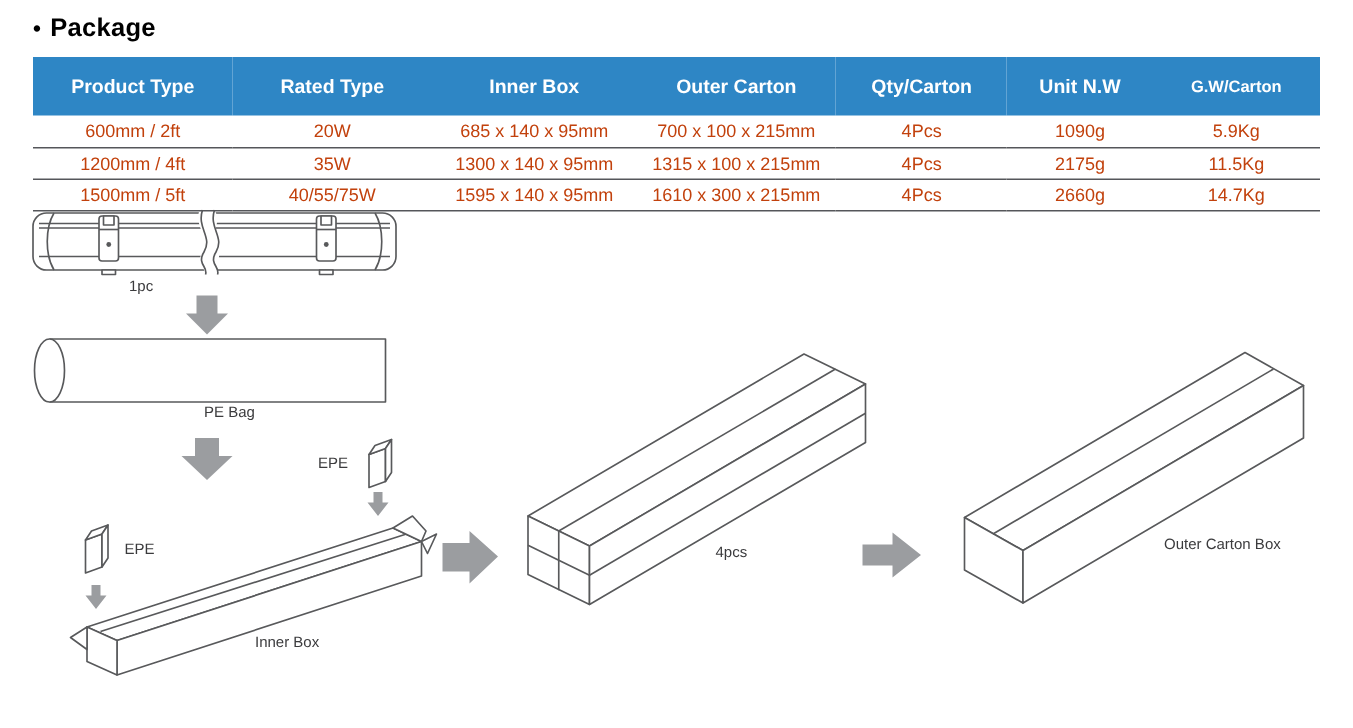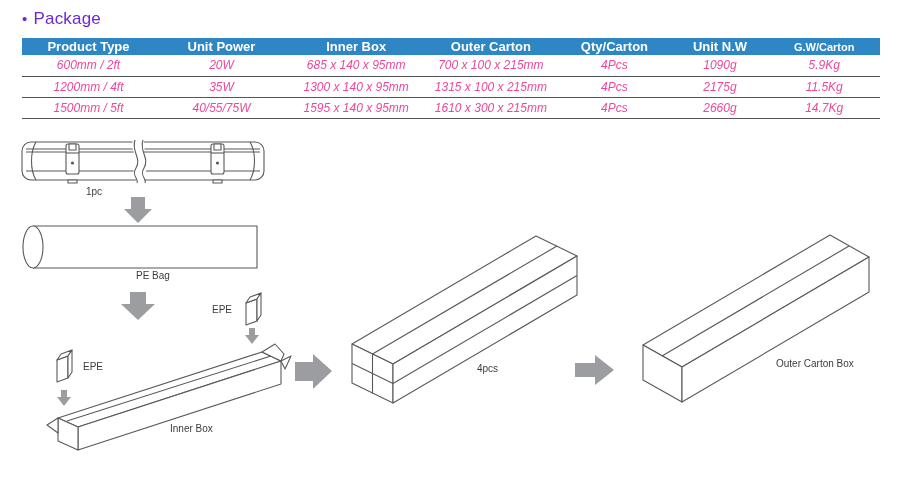--- a/index.html
+++ b/index.html
@@ -1,31 +1,31 @@
 <!DOCTYPE html>
 <html><head>
 <meta charset="utf-8">
 <style>
   * { margin:0; padding:0; box-sizing:border-box; }
   body { background:#ffffff; font-family:"Liberation Sans", sans-serif; }
   .page { position:relative; width:902px; height:485px; background:#ffffff; overflow:hidden; }
 
   
-  .title { position:absolute; left:22px; top:9px; font-size:17px; font-weight:normal;
-           color:#6d28d9; letter-spacing:0.2px; }
+  .title { position:absolute; left:22px; top:9px; font-size:17px; font-weight:bold;
+           color:#000000; letter-spacing:0.2px; }
   .title .bullet { margin-right:6px; font-size:15px; }
 
   
   table.spec { position:absolute; left:22px; top:38px; width:858px;
                border-collapse:collapse; table-layout:fixed; }
   table.spec th { background:#2e86c5; color:#ffffff; font-weight:bold; font-size:13px;
-                  height:17px; text-align:center; vertical-align:middle; padding:0 2px; }
+                  height:39px; text-align:center; vertical-align:middle; padding:0 2px; }
   table.spec th.small { font-size:11px; }
-  table.spec td { font-size:12px; color:#ec4899; height:21px; text-align:center;
-                  vertical-align:middle; border-bottom:1px solid #55565a; padding:0 2px;font-style:italic; }
+  table.spec td { font-size:12px; color:#c2410c; height:21px; text-align:center;
+                  vertical-align:middle; border-bottom:1px solid #55565a; padding:0 2px; }
 
   
   .dlabel { position:absolute; font-size:10px; color:#3b3b3d; white-space:nowrap; }
 
   svg.diagram { position:absolute; left:0; top:0; width:902px; height:485px; }
   svg.diagram path, svg.diagram rect, svg.diagram ellipse, svg.diagram polygon.line {
       vector-effect:non-scaling-stroke; }
 </style>
 </head>
 <body>
@@ -130,21 +130,21 @@
         <col style="width:15.5%">
         <col style="width:15.9%">
       <col style="width:15.5%">
         <col style="width:13.3%">
         <col style="width:11.3%">
       <col style="width:13.0%">
     </colgroup>
     <thead>
       <tr>
         <th>Product Type</th>
-        <th>Unit Power</th>
+        <th>Rated Type</th>
         <th>Inner Box</th>
         <th>Outer Carton</th>
         <th>Qty/Carton</th>
         <th>Unit N.W</th>
         <th class="small">G.W/Carton</th>
       </tr>
     </thead>
     <tbody>
       <tr>
         <td>600mm / 2ft</td>

